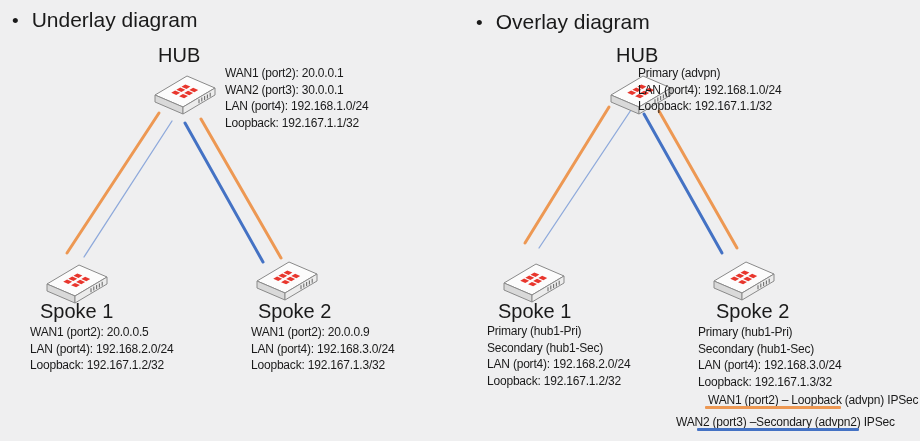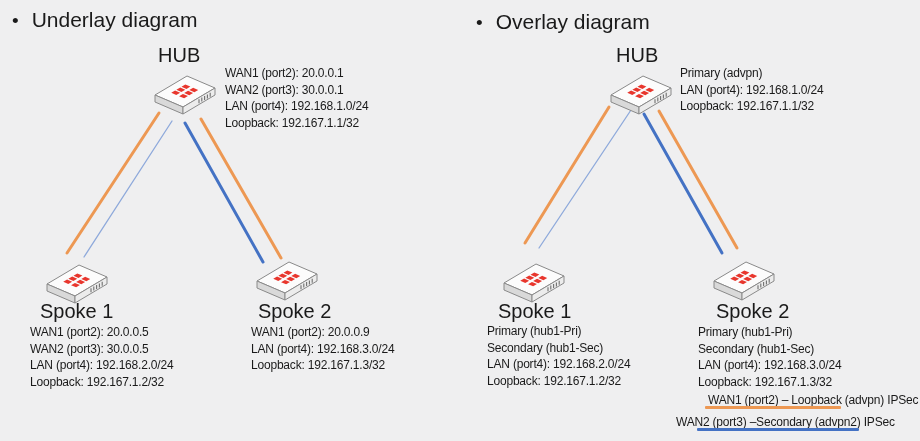--- a/index.html
+++ b/index.html
@@ -71,21 +71,20 @@
       <div>LAN (port4): 192.168.1.0/24</div>
       <div>Loopback: 192.167.1.1/32</div>
     </div>
 
     <svg class="router" style="left:44px;top:260px">
         <use href="#router-sym"></use>
       </svg>
     <div class="node-label" style="left:40px;top:300px">Spoke 1</div>
     <div class="info" style="left:30px;top:324px">
       <div>WAN1 (port2): 20.0.0.5</div>
-      <div>WAN2 (port3): 30.0.0.5</div>
       <div>LAN (port4): 192.168.2.0/24</div>
       <div>Loopback: 192.167.1.2/32</div>
     </div>
 
     <svg class="router" style="left:254px;top:257px">
         <use href="#router-sym"></use>
       </svg>
     <div class="node-label" style="left:258px;top:300px">Spoke 2</div>
     <div class="info" style="left:251px;top:324px">
       <div>WAN1 (port2): 20.0.0.9</div>
@@ -97,21 +96,21 @@
   <section>
     <div class="title" style="left:476px;top:10px">
       <span class="bullet">•</span>
       <span>Overlay diagram</span>
     </div>
 
     <div class="node-label" style="left:616px;top:44px">HUB</div>
     <svg class="router" style="left:608px;top:71px">
         <use href="#router-sym"></use>
       </svg>
-    <div class="info" style="left:680px;top:65px">
+    <div class="info" style="left:638px;top:65px">
       <div>Primary (advpn)</div>
       <div>LAN (port4): 192.168.1.0/24</div>
       <div>Loopback: 192.167.1.1/32</div>
     </div>
 
     <svg class="router" style="left:501px;top:259px">
         <use href="#router-sym"></use>
       </svg>
     <div class="node-label" style="left:498px;top:300px">Spoke 1</div>
     <div class="info" style="left:487px;top:323px">

